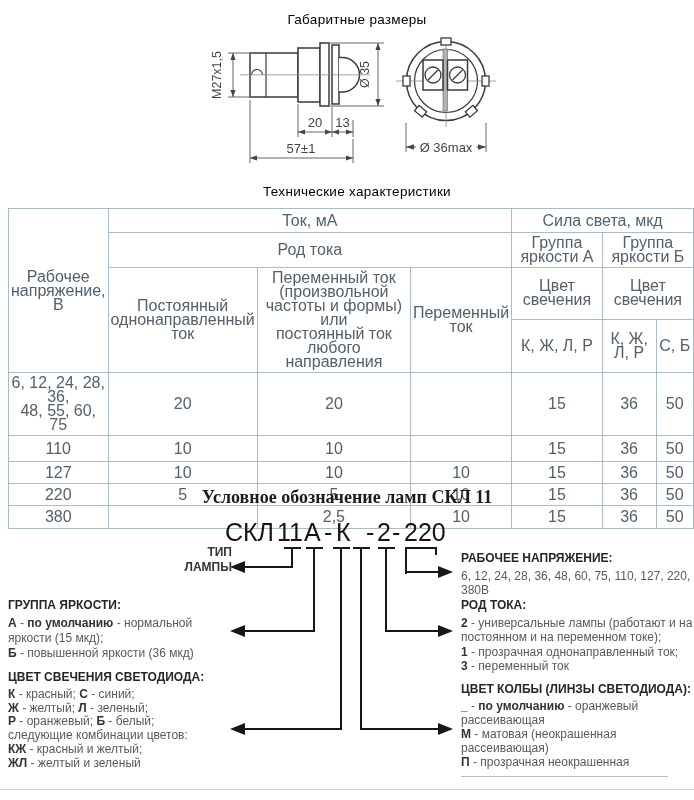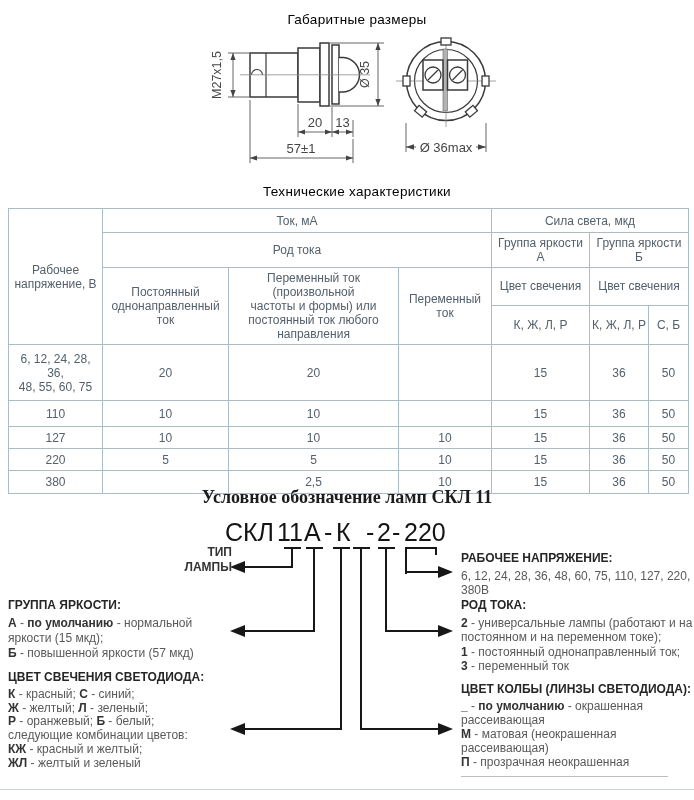--- a/index.html
+++ b/index.html
@@ -2,21 +2,21 @@
 <html><head>
 <meta charset="utf-8">
 <style>
   html,body{margin:0;padding:0;background:#fff;}
   .page{position:relative;width:694px;height:800px;background:#ffffff;overflow:hidden;
         font-family:"Liberation Sans","DejaVu Sans",sans-serif;}
   .sec-title{position:absolute;left:10px;width:694px;text-align:center;font-size:13.5px;
              color:#000000;letter-spacing:.3px;}
   
   table.spec{position:absolute;left:8px;top:208px;border-collapse:collapse;table-layout:fixed;}
-  table.spec th,table.spec td{border:1px solid #a9bcc7;font-weight:normal;font-size:12px;
+  table.spec th,table.spec td{border:1px solid #a9bcc7;font-weight:normal;font-size:16px;
         color:#54606b;text-align:center;vertical-align:middle;padding:3px 2px;
         line-height:14px;white-space:pre-line;}
   tr.hr1{height:24px}tr.hr2{height:24px}tr.hr3{height:36px}tr.hr4{height:37px}
   tbody.rows tr{height:22px}
   tbody.rows tr:nth-child(1){height:56px}
   tbody.rows tr:nth-child(2){height:26px}
   tbody.rows tr:nth-child(5){height:23px}
   
   .desig-title{position:absolute;left:0;top:487px;width:694px;text-align:center;
       font-family:"Liberation Serif","DejaVu Serif",serif;font-weight:bold;
@@ -300,50 +300,50 @@
         <div class="ln"><span>6, 12, 24, 28, 36, 48, 60, 75, 110, 127, 220,</span></div>
         <div class="ln"><span>380В</span></div>
       </div>
   </div>
 
   <div class="blk" style="left:8px;top:598px;width:230px;line-height:15px;">
     <div class="hd">ГРУППА ЯРКОСТИ:</div>
     <div>
         <div class="ln"><span class="b">А</span><span> - </span><span class="b">по умолчанию</span><span> - нормальной</span></div>
         <div class="ln"><span>яркости (15 мкд);</span></div>
-        <div class="ln"><span class="b">Б</span><span> - повышенной яркости (57 мкд)</span></div>
+        <div class="ln"><span class="b">Б</span><span> - повышенной яркости (36 мкд)</span></div>
       </div>
   </div>
 
   <div class="blk" style="left:461px;top:598px;width:235px;">
     <div class="hd">РОД ТОКА:</div>
     <div>
         <div class="ln"><span class="b">2</span><span> - универсальные лампы (работают и на</span></div>
         <div class="ln"><span>постоянном и на переменном токе);</span></div>
-        <div class="ln"><span class="b">1</span><span> - постоянный однонаправленный ток;</span></div>
+        <div class="ln"><span class="b">1</span><span> - прозрачная однонаправленный ток;</span></div>
         <div class="ln"><span class="b">3</span><span> - переменный ток</span></div>
       </div>
   </div>
 
   <div class="blk" style="left:8px;top:671px;width:230px;line-height:13.8px;">
     <div class="hd">ЦВЕТ СВЕЧЕНИЯ СВЕТОДИОДА:</div>
     <div>
         <div class="ln"><span class="b">К</span><span> - красный; </span><span class="b">С</span><span> - синий;</span></div>
         <div class="ln"><span class="b">Ж</span><span> - желтый; </span><span class="b">Л</span><span> - зеленый;</span></div>
         <div class="ln"><span class="b">Р</span><span> - оранжевый; </span><span class="b">Б</span><span> - белый;</span></div>
         <div class="ln"><span>следующие комбинации цветов:</span></div>
         <div class="ln"><span class="b">КЖ</span><span> - красный и желтый;</span></div>
         <div class="ln"><span class="b">ЖЛ</span><span> - желтый и зеленый</span></div>
       </div>
   </div>
 
   <div class="blk" style="left:461px;top:682px;width:235px;line-height:14px;">
     <div class="hd">ЦВЕТ КОЛБЫ (ЛИНЗЫ СВЕТОДИОДА):</div>
     <div>
-        <div class="ln"><span class="b">_</span><span> - </span><span class="b">по умолчанию</span><span> - окрашенная</span></div>
+        <div class="ln"><span class="b">_</span><span> - </span><span class="b">по умолчанию</span><span> - оранжевый</span></div>
         <div class="ln"><span>рассеивающая</span></div>
         <div class="ln"><span class="b">М</span><span> - матовая (неокрашенная</span></div>
         <div class="ln"><span>рассеивающая)</span></div>
         <div class="ln"><span class="b">П</span><span> - прозрачная неокрашенная</span></div>
       </div>
   </div>
 
   <div class="hline" style="left:461px;top:776px;width:207px;"></div>
   <div class="hline" style="left:0;top:789px;width:694px;background:#ccd3d9;"></div>
 </div>

